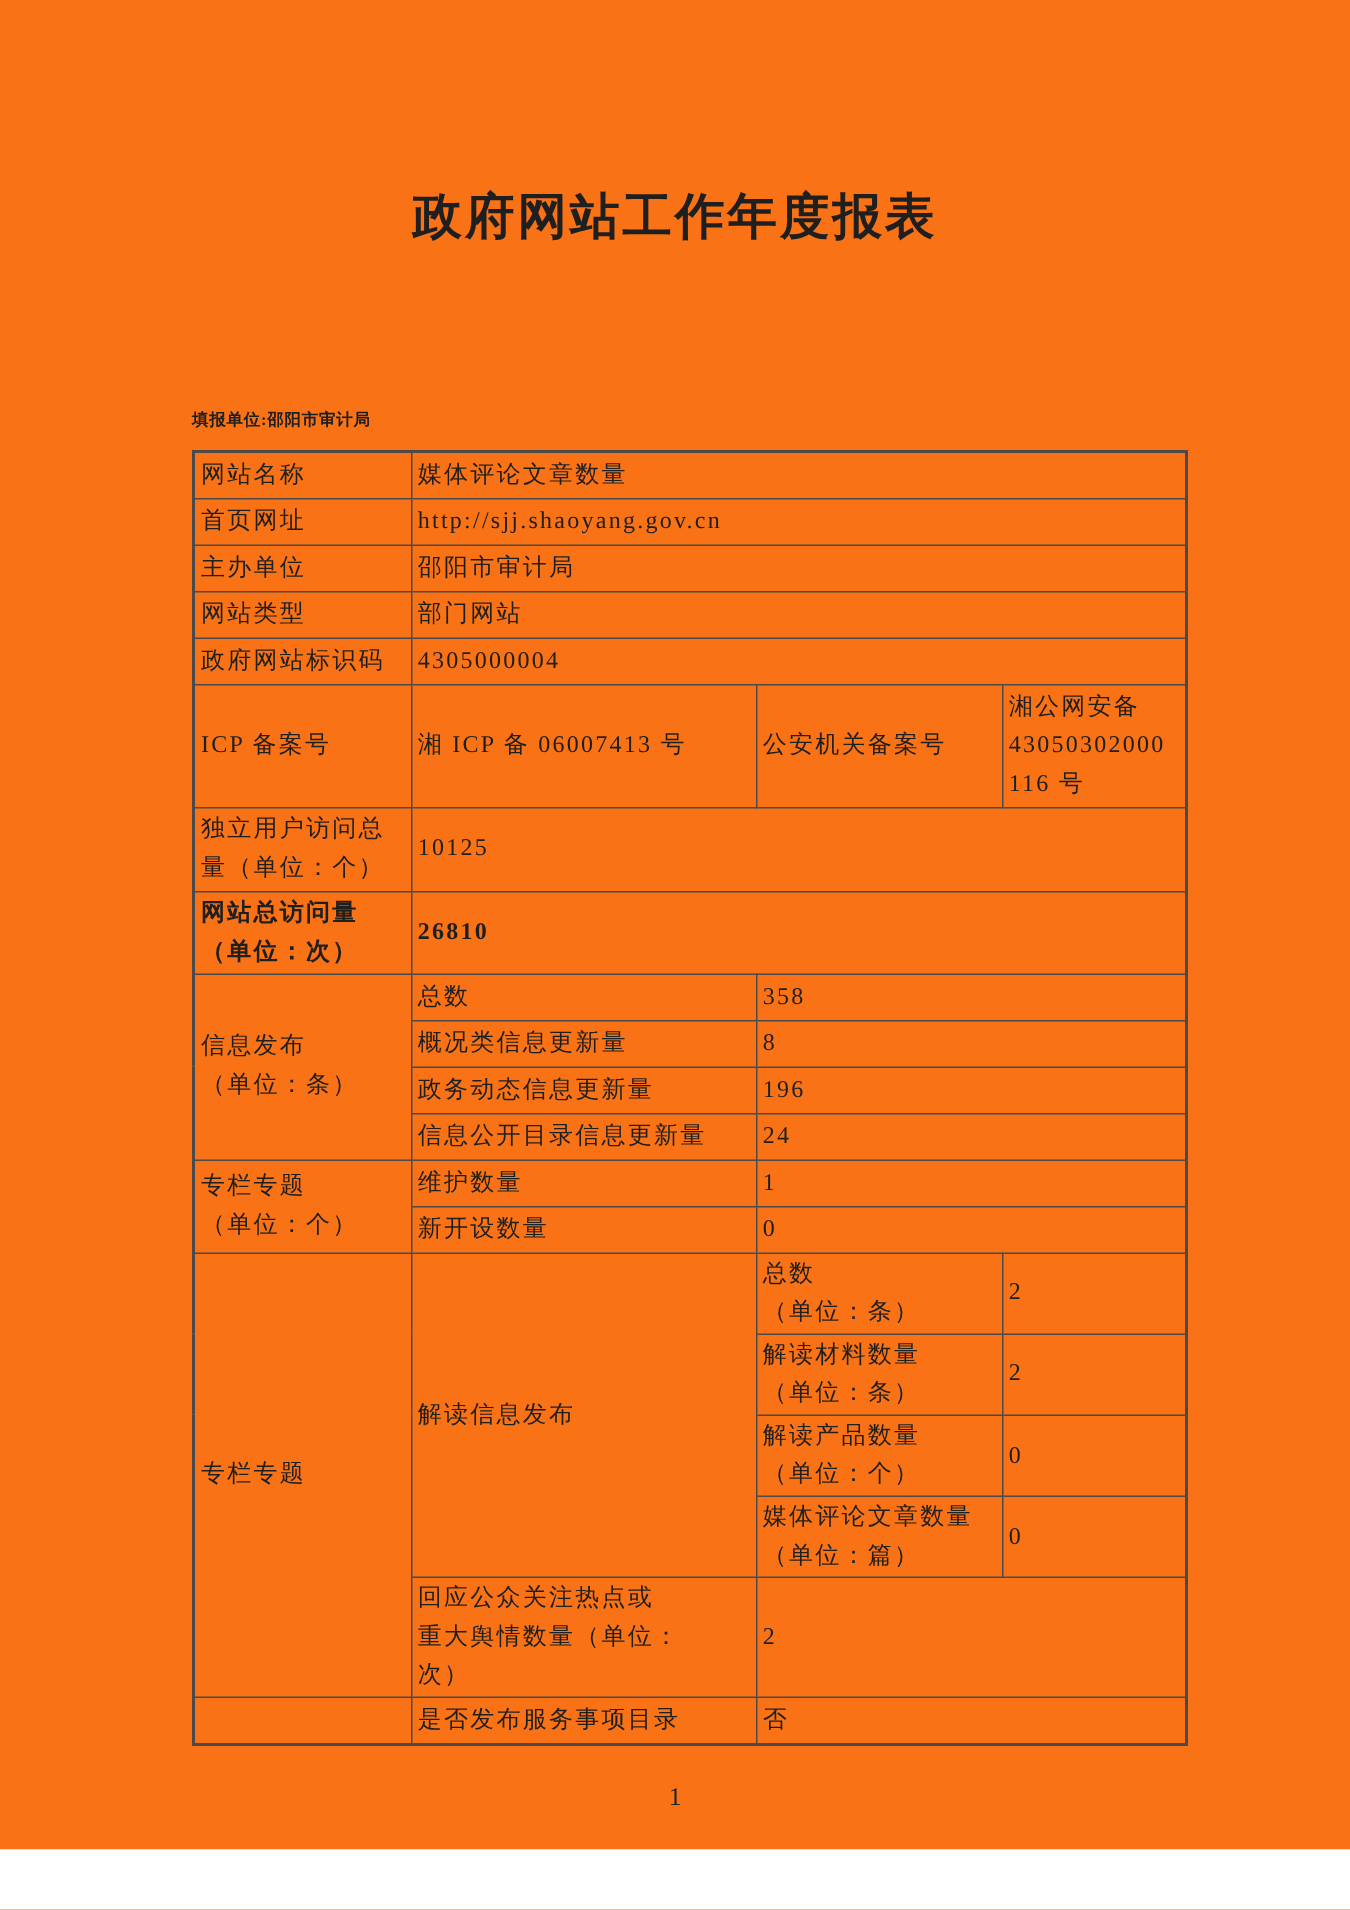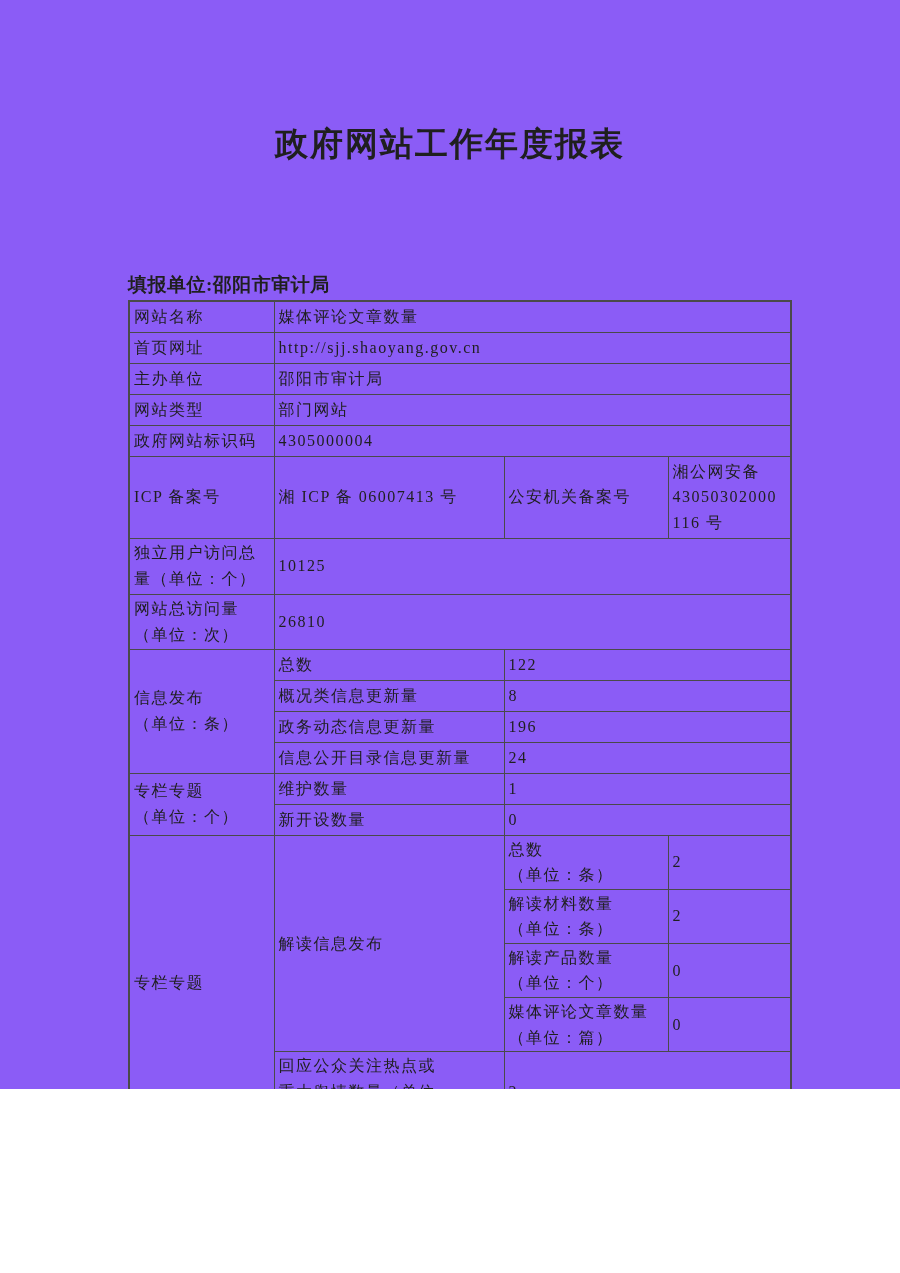--- a/index.html
+++ b/index.html
@@ -1,20 +1,20 @@
 <!DOCTYPE html>
 <html><head>
 <meta charset="utf-8">
 <style>
   html,body { margin:0; padding:0; background:#ffffff; }
   .page {
     position:relative;
     width:900px;
-    height:1089px;
-    background:#8b5cf6;
+    height:1233px;
+    background:#f97316;
     color:#1f1f1f;
     font-family:"Liberation Serif","DejaVu Serif",serif;
     overflow:hidden;
   }
   .doc-title {
     position:absolute;
     top:122px; left:0; width:100%;
     text-align:center;
     font-family:"Liberation Sans","DejaVu Sans",sans-serif;
     font-weight:700;
@@ -24,21 +24,21 @@
   .doc-subtitle {
     position:absolute;
     top:193px; left:0; width:100%;
     text-align:center;
     font-size:19px;
     letter-spacing:1px;
   }
   .filler-unit {
     position:absolute;
     top:272px; left:128px;
-    font-size:19px;
+    font-size:11px;
     font-weight:700;
     letter-spacing:0.5px;
   }
   table.report {
     position:absolute;
     top:300px; left:128px;
     width:662px;
     border-collapse:collapse;
     table-layout:fixed;
     border:2px solid #4a4a4a;
@@ -52,21 +52,21 @@
     line-height:1.6;
     white-space:pre-line;
     padding:1px 4px;
     overflow:hidden;
   }
   td.url-cell { letter-spacing:2.5px; }
   td.num-cell { letter-spacing:1px; }
   tr.h31 { height:31px; }
   tr.h82 { height:82px; }
   tr.h56 { height:56px; }
-  tr.h55 { height:55px; }
+  tr.h55 { height:55px;font-weight:bold; }
   tr.h52 { height:52px; }
   tr.h76 { height:76px; }
   .page-number {
     position:absolute;
     top:1188px; left:0; width:100%;
     text-align:center;
     font-size:17px;
   }
 </style>
 </head>
@@ -120,21 +120,21 @@
       </tr>
       <tr class="h55">
         <td>网站总访问量
 （单位：次）</td>
         <td colspan="3" class="num-cell">26810</td>
       </tr>
       <tr class="h31">
         <td rowspan="4">信息发布
 （单位：条）</td>
         <td>总数</td>
-        <td colspan="2" class="num-cell">122</td>
+        <td colspan="2" class="num-cell">358</td>
       </tr>
       <tr class="h31">
         <td>概况类信息更新量</td>
         <td colspan="2" class="num-cell">8</td>
       </tr>
       <tr class="h31">
         <td>政务动态信息更新量</td>
         <td colspan="2" class="num-cell">196</td>
       </tr>
       <tr class="h31">

